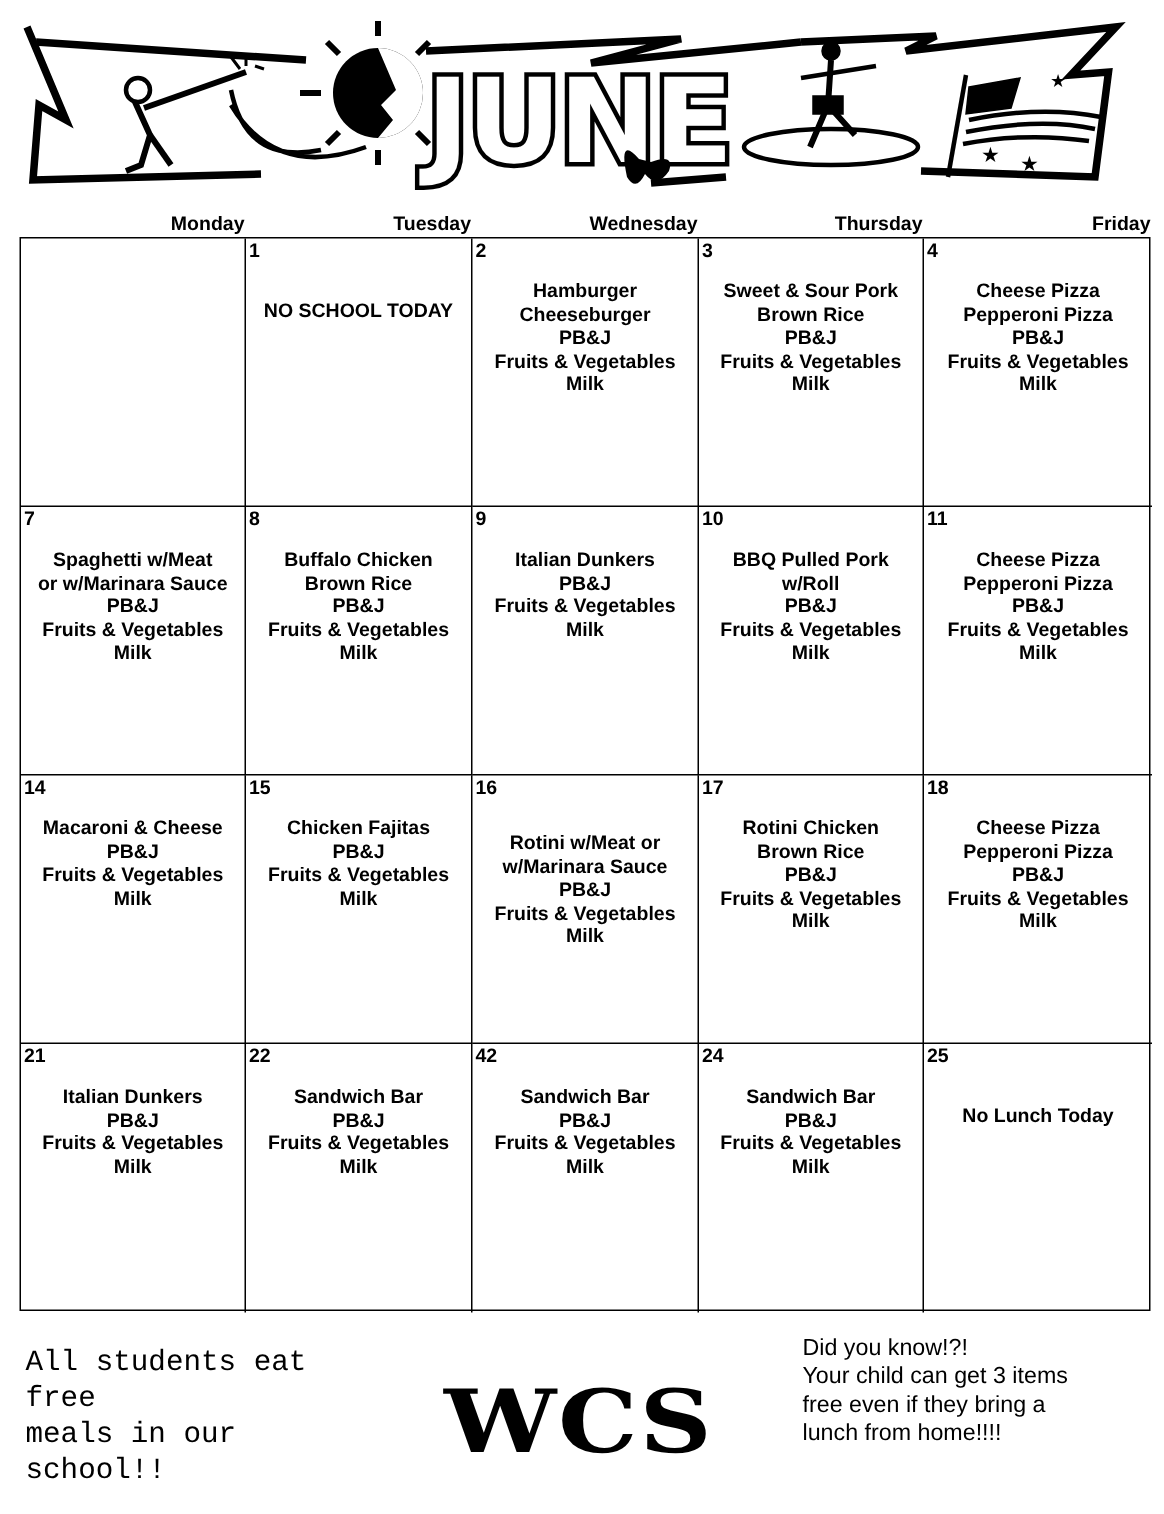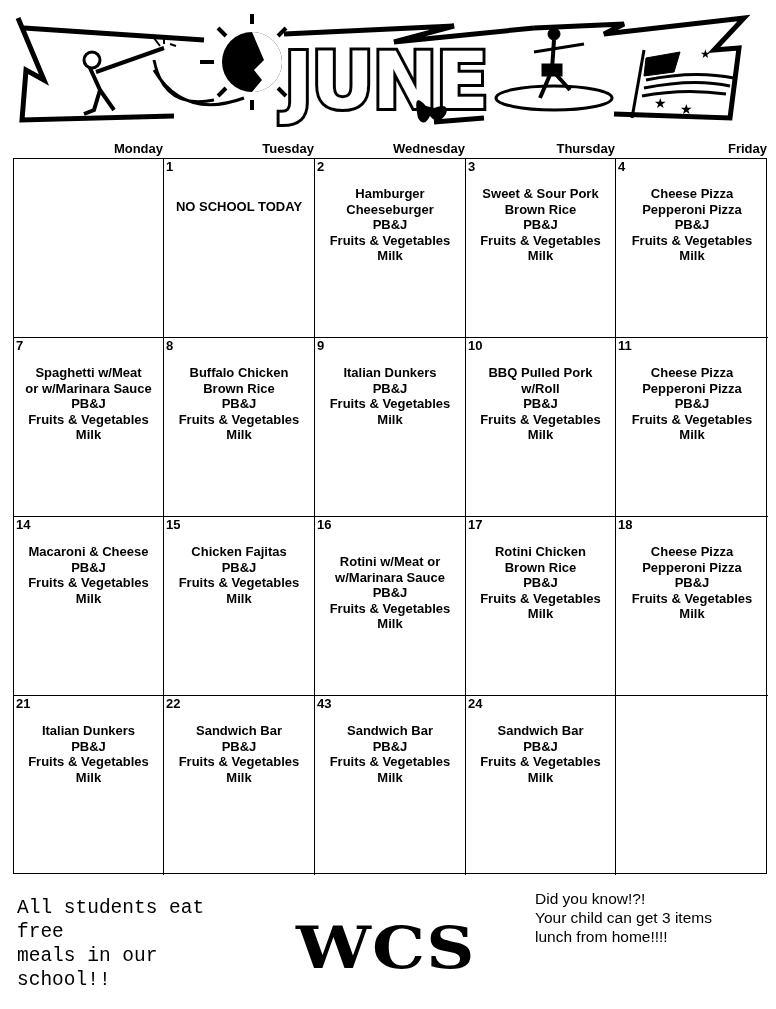--- a/index.html
+++ b/index.html
@@ -253,41 +253,48 @@
     <div class="cell last-row">
       <div class="daynum">22</div>
       <div class="menu">
         <span class="menu-line">Sandwich Bar</span>
         <span class="menu-line">PB&amp;J</span>
         <span class="menu-line">Fruits &amp; Vegetables</span>
         <span class="menu-line">Milk</span>
       </div>
     </div>
     <div class="cell last-row">
-      <div class="daynum">43</div>
+      <div class="daynum">42</div>
       <div class="menu">
         <span class="menu-line">Sandwich Bar</span>
         <span class="menu-line">PB&amp;J</span>
         <span class="menu-line">Fruits &amp; Vegetables</span>
         <span class="menu-line">Milk</span>
       </div>
     </div>
     <div class="cell last-row">
       <div class="daynum">24</div>
       <div class="menu">
         <span class="menu-line">Sandwich Bar</span>
         <span class="menu-line">PB&amp;J</span>
         <span class="menu-line">Fruits &amp; Vegetables</span>
         <span class="menu-line">Milk</span>
+      </div>
+    </div>
+    <div class="cell last-col last-row">
+      <div class="daynum">25</div>
+      <div class="menu notice">
+        <span class="menu-line">No Lunch Today</span>
       </div>
     </div>
   </div>
 
 <div class="footer-left">
   <div>All students eat free</div>
   <div>meals in our school!!</div>
 </div>
 <div class="footer-logo">WCS</div>
 <div class="footer-right">
   <span>Did you know!?!</span>
   <span>Your child can get 3 items</span>
+  <span>free even if they bring a</span>
   <span>lunch from home!!!!</span>
 </div>
 
 </body></html>

